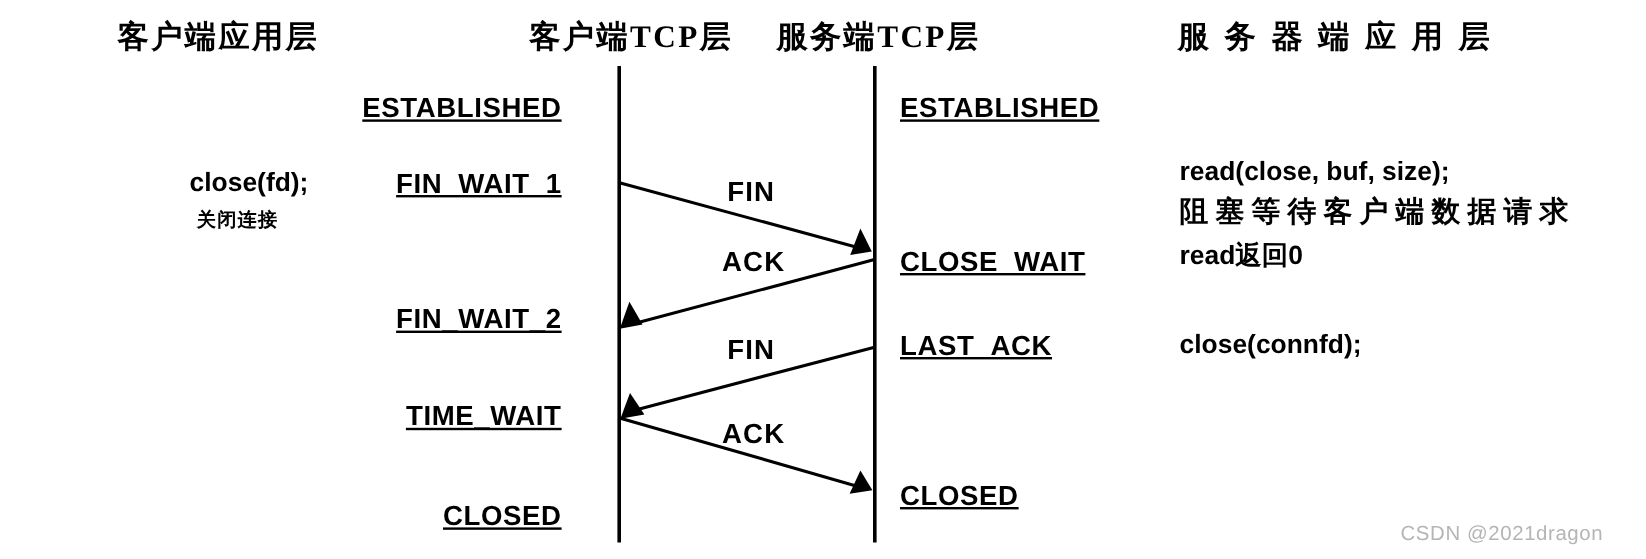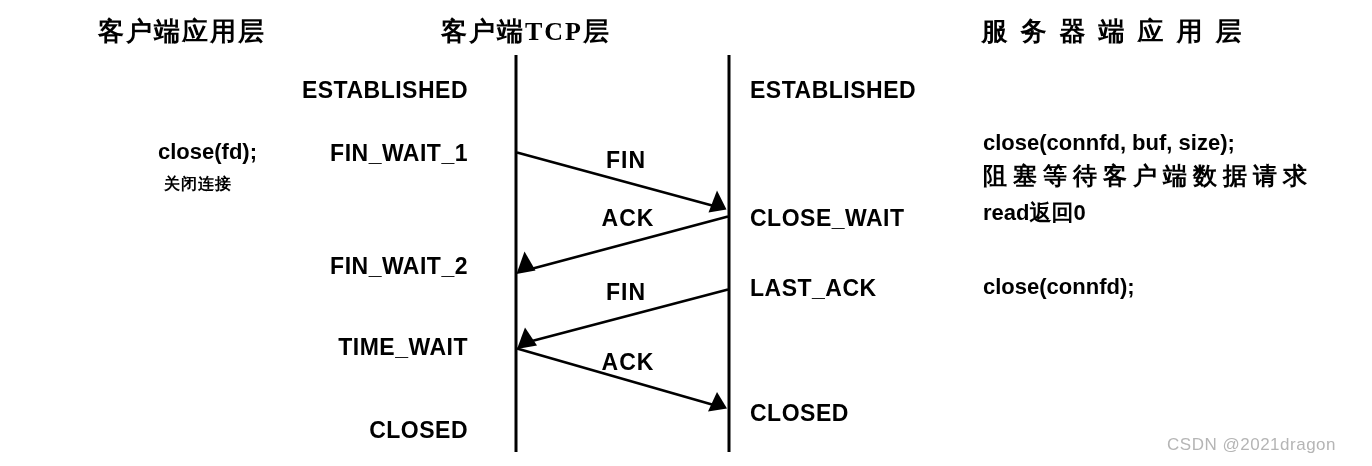--- a/index.html
+++ b/index.html
@@ -31,20 +31,21 @@
     font-weight: bold;
     font-size: 26px;
     letter-spacing: 2px;
   }
   .hdr-wide { letter-spacing: 13px; }
 
   .state {
     font-weight: bold;
     font-size: 23px;
     letter-spacing: 0.5px;
+    text-decoration: underline;
   }
   .msg {
     font-weight: bold;
     font-size: 23px;
     letter-spacing: 1px;
   }
   .code {
     font-weight: bold;
     font-size: 22px;
   }
@@ -95,20 +96,21 @@
 
     <line class="ln" x1="728" y1="289.5" x2="532" y2="341" stroke-width="2.6"></line>
     <polygon class="hd" points="525,327.5 517,349 537,345.5"></polygon>
 
     <line class="ln" x1="517" y1="348.5" x2="712" y2="404.5" stroke-width="2.6"></line>
     <polygon class="hd" points="717,392 708,411.5 727,408.5"></polygon>
   </svg>
 
   <div class="abs cc hdr" style="left:182px; top:31px;">客户端应用层</div>
   <div class="abs cc hdr" style="left:526px; top:31px;">客户端TCP层</div>
+  <div class="abs cc hdr" style="left:732px; top:31px;">服务端TCP层</div>
   <div class="abs cc hdr hdr-wide" style="left:1118px; top:31px;">服务器端应用层</div>
 
   <div class="abs rc state" style="right:876px; top:90px;">ESTABLISHED</div>
   <div class="abs rc state" style="right:876px; top:153px;margin-left:36px;">FIN_WAIT_1</div>
   <div class="abs rc state" style="right:876px; top:266px;">FIN_WAIT_2</div>
   <div class="abs rc state" style="right:876px; top:347px;">TIME_WAIT</div>
   <div class="abs rc state" style="right:876px; top:430px;">CLOSED</div>
 
   <div class="abs lc state" style="left:750px; top:90px;">ESTABLISHED</div>
   <div class="abs lc state" style="left:750px; top:288px;">LAST_ACK</div>
@@ -116,20 +118,20 @@
   <div class="abs lc state" style="left:750px; top:413px;">CLOSED</div>
 
   <div class="abs cc msg" style="left:626px; top:160px;">FIN</div>
   <div class="abs cc msg" style="left:628px; top:218px;">ACK</div>
   <div class="abs cc msg" style="left:626px; top:292px;">FIN</div>
   <div class="abs cc msg" style="left:628px; top:362px;">ACK</div>
 
   <div class="abs lc code" style="left:158px; top:152px;">close(fd);</div>
   <div class="abs lc cjk-note" style="left:164px; top:184px;">关闭连接</div>
 
-  <div class="abs lc code" style="left:983px; top:143px;">close(connfd, buf, size);</div>
+  <div class="abs lc code" style="left:983px; top:143px;">read(close, buf, size);</div>
   <div class="abs lc cjk-note-wide" style="left:983px; top:176px;">阻塞等待客户端数据请求</div>
   <div class="abs lc code" style="left:983px; top:213px;text-align:right;">read返回0</div>
   <div class="abs lc code" style="left:983px; top:287px;">close(connfd);</div>
 
   <div class="abs rc watermark" style="right:8px; top:445px;">CSDN @2021dragon</div>
 
 </div>
 
 </body></html>

